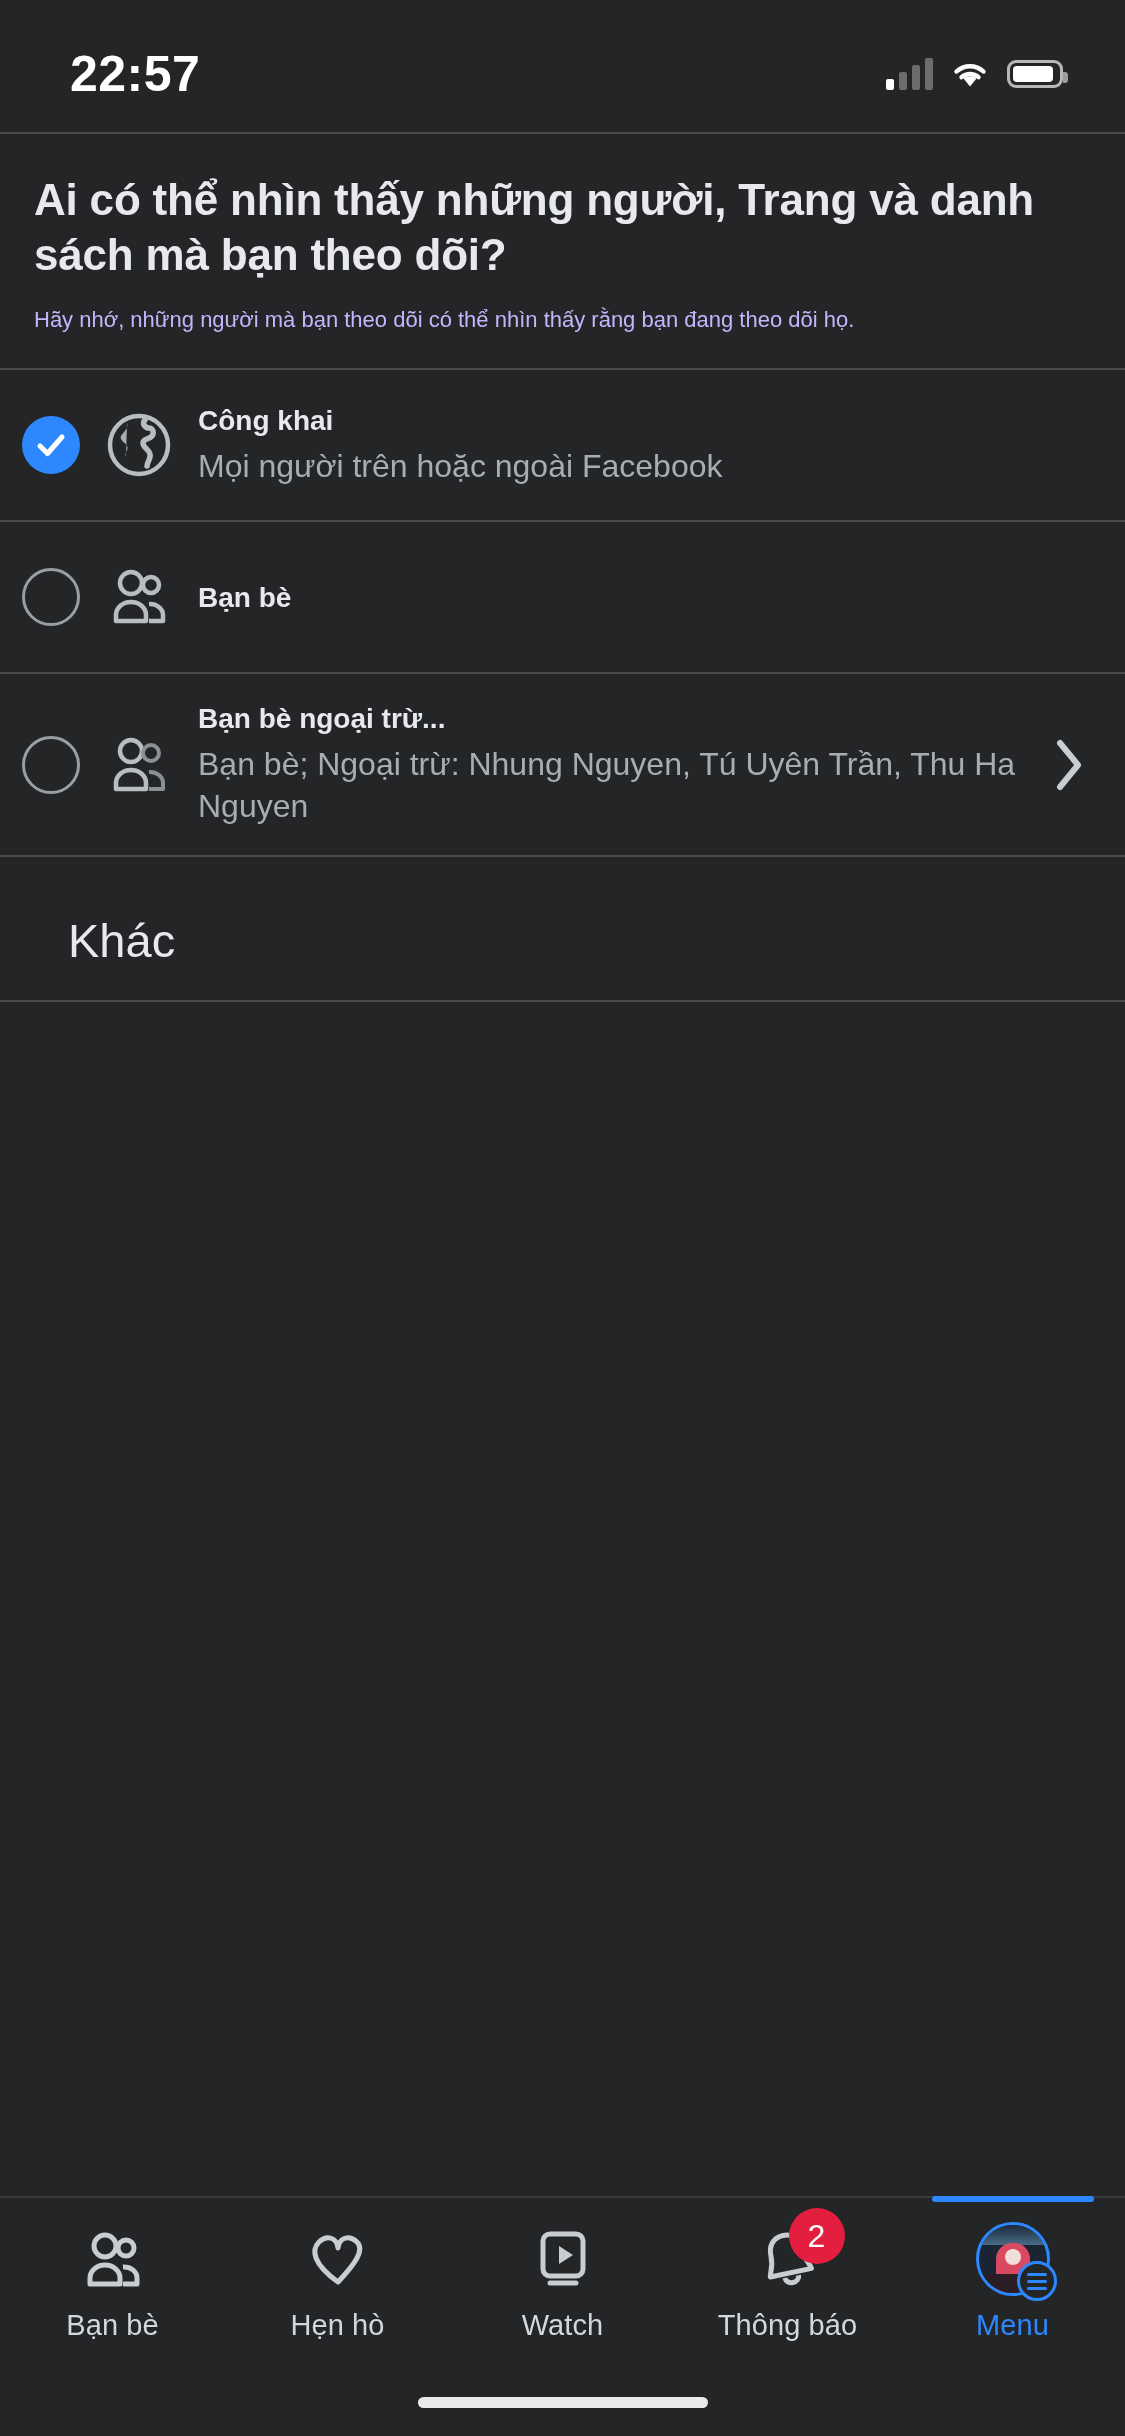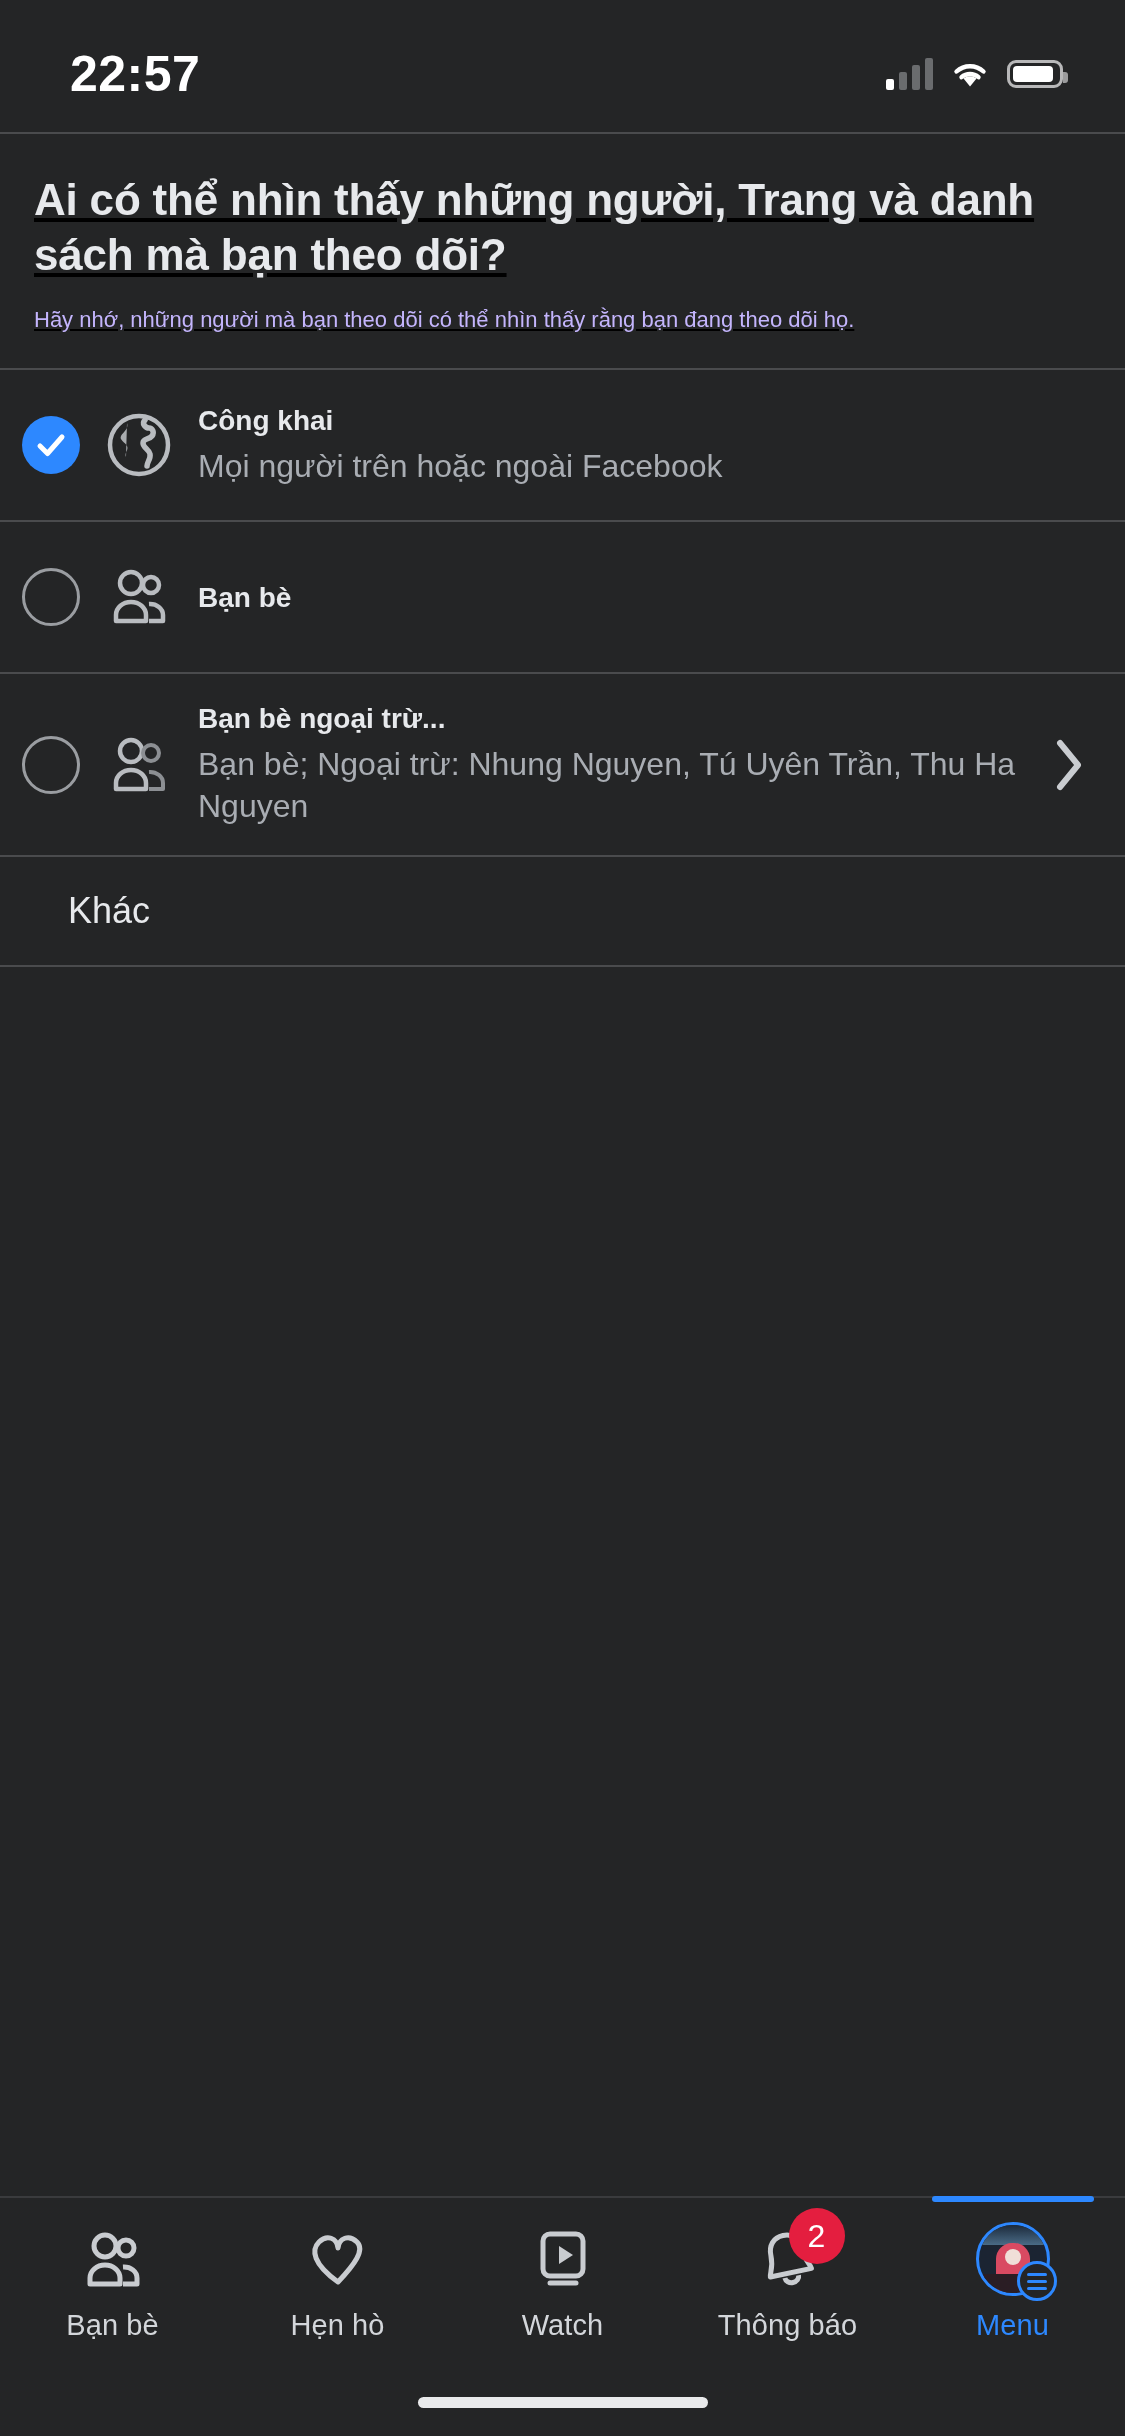--- a/index.html
+++ b/index.html
@@ -78,21 +78,21 @@
     letter-spacing:0.2px;
   }
 
   .hr {
     height:2px;
     background:#4a4b4d;
     width:100%;
   }
 
   
-  .intro { padding:38px 34px 34px 34px;text-decoration:underline; }
+  .intro { padding:38px 34px 34px 34px; }
   .intro h1 {
     color:#e7e9ec;
     font-size:44px;
     line-height:1.26;
     font-weight:700;
     letter-spacing:-0.2px;
   }
   .intro p {
     margin-top:22px;
     color:#c4b5fd;
@@ -145,22 +145,23 @@
   }
 
   
   .other-row {
     padding:32px 30px 32px 68px;
     min-height:108px;
     display:flex; align-items:center;
   }
   .other-row span {
     color:#e7e9ec;
-    font-size:36px;
+    font-size:47px;
     font-weight:400;
+    margin-top:24px;
   }
 
   .filler { flex:1 1 auto; background:#242526; }
 
   
   .tabbar {
     flex:0 0 172px;
     display:flex;
     align-items:flex-start;
     border-top:2px solid #3a3b3d;

